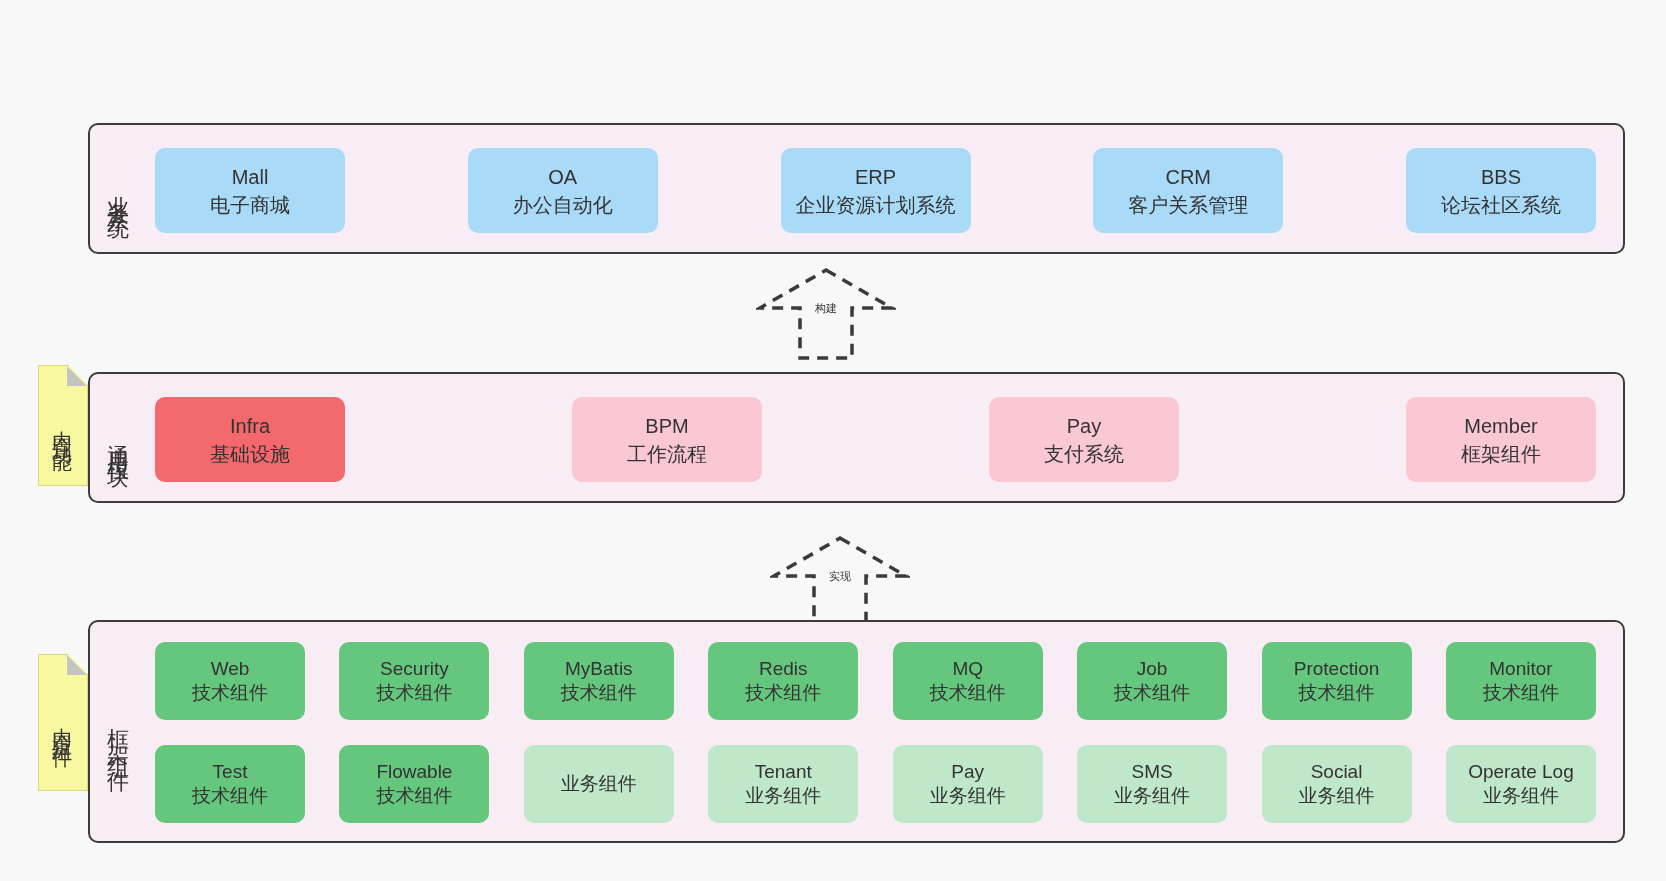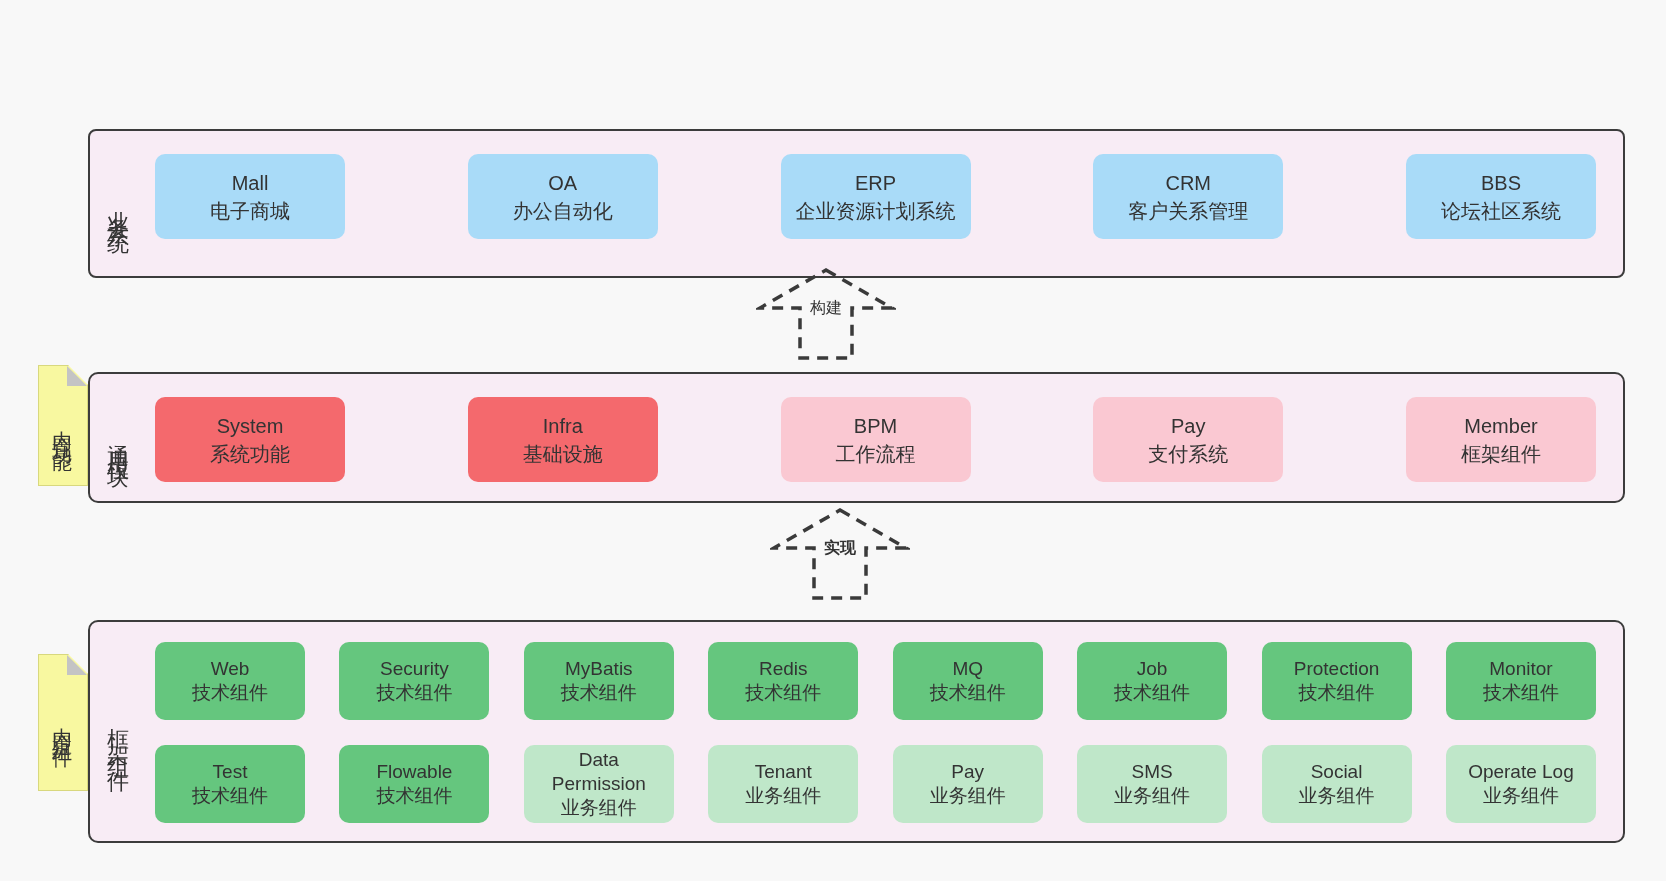--- a/index.html
+++ b/index.html
@@ -16,21 +16,21 @@
     background:var(--page-bg);
     font-family:"Liberation Sans","DejaVu Sans",sans-serif;
     color:var(--text);
   }
   .band{
     position:absolute; left:88px; width:1537px;
     background:var(--band-bg);
     border:2px solid var(--band-border);
     border-radius:10px;
   }
-  #band1{top:129px; height:149px;border-radius:8px;}
+  #band1{top:123px; height:131px;}
   #band2{top:372px; height:131px;}
   #band3{top:620px; height:223px;}
   .vlabel{
     position:absolute; left:16px; top:50%;
     transform:translateY(-50%);
     writing-mode:vertical-rl; text-orientation:upright;
     font-size:22px; line-height:24px; color:var(--text);
   }
   .ls-small{letter-spacing:7px; margin-top:3px;}
   .ls-large{letter-spacing:14px; margin-top:7px;}
@@ -62,31 +62,31 @@
   }
   #note1{top:365px; height:121px;}
   #note2{top:654px; height:137px;}
   .note-text{
     writing-mode:vertical-rl; text-orientation:upright;
     font-size:20px; letter-spacing:7px; margin-top:6px; color:var(--text);
   }
   .fold{position:absolute; top:0; right:0; z-index:4;}
   .arrow{position:absolute; width:140px; height:96px;}
   #arrow1{left:756px; top:266px;}
-  #arrow2{left:770px; top:506px;font-weight:bold;}
+  #arrow2{left:770px; top:534px;}
   .arrow svg{position:absolute; inset:0;}
   .arrow polygon{
     fill:none; stroke:var(--arrow); stroke-width:3.5;
     stroke-dasharray:11 8;
   }
   .arrow-label{
     position:absolute; left:50%; top:44%;
     transform:translate(-50%,-50%);
     background:var(--page-bg); padding:3px 5px;
-    font-size:16px; color:var(--text); white-space:nowrap; z-index:2;
+    font-size:11px; color:var(--text); white-space:nowrap; z-index:2;
   }
 </style>
 </head>
 <body>
 
 <div class="band" id="band1">
   <div class="vlabel ls-small">业务系统</div>
   <div class="boxes">
     <div class="box blue">
       <span>Mall</span>
@@ -121,24 +121,20 @@
 <div class="note" id="note1">
   <span class="note-text">内置功能</span>
   <svg class="fold" width="20" height="20">
     <path d="M0,0 L20,20 L0,20 Z" fill="#c4c4c4"></path>
   </svg>
 </div>
 <div class="band" id="band2">
   <div class="vlabel ls-small">通用模块</div>
   <div class="boxes">
     <div class="box red">
-      <span>System</span>
-      <span>系统功能</span>
-    </div>
-    <div class="box red">
       <span>Infra</span>
       <span>基础设施</span>
     </div>
     <div class="box pink">
       <span>BPM</span>
       <span>工作流程</span>
     </div>
     <div class="box pink">
       <span>Pay</span>
       <span>支付系统</span>
@@ -202,21 +198,20 @@
   <div class="boxes row2">
     <div class="box green">
       <span>Test</span>
       <span>技术组件</span>
     </div>
     <div class="box green">
       <span>Flowable</span>
       <span>技术组件</span>
     </div>
     <div class="box light-green">
-      <span>Data Permission</span>
       <span>业务组件</span>
     </div>
     <div class="box light-green">
       <span>Tenant</span>
       <span>业务组件</span>
     </div>
     <div class="box light-green">
       <span>Pay</span>
       <span>业务组件</span>
     </div>

